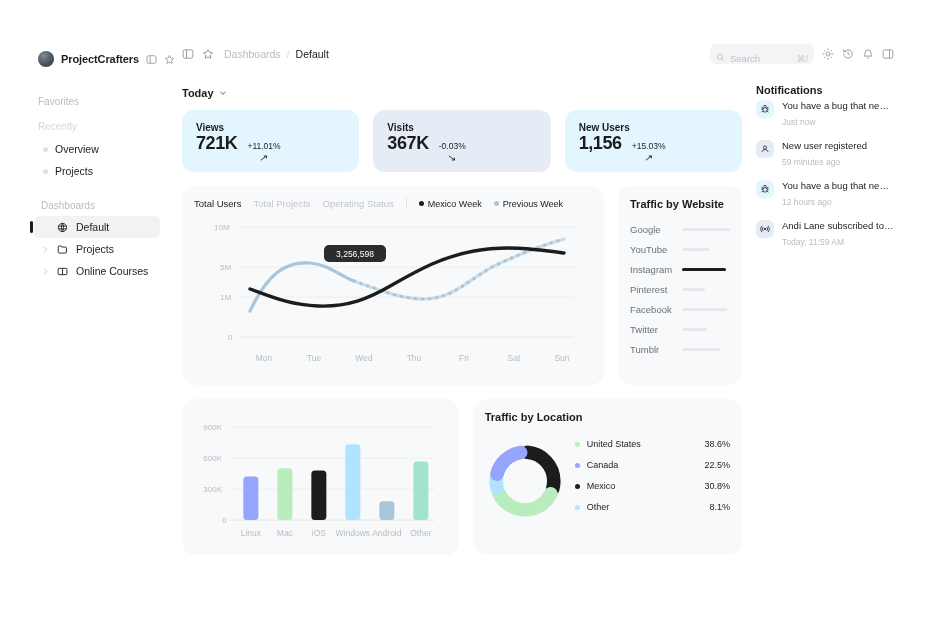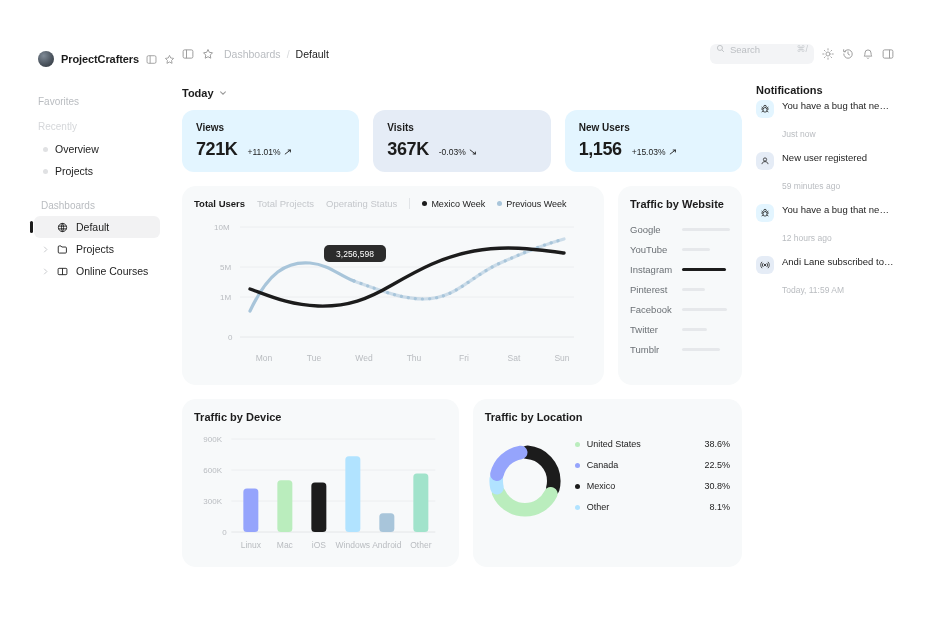--- a/index.html
+++ b/index.html
@@ -64,51 +64,51 @@
     padding: 0 14px 0 12px; gap: 8px;
   }
   .tb-ico { color: #9b9b9b; display: flex; align-items: center; cursor: pointer; }
   .crumbs { display: flex; align-items: center; gap: 6px; font-size: 10.5px; margin-left: 2px; }
   .crumb-muted { color: #b9bcc0; }
   .crumb-sep { color: #d8dadd; }
   .crumb-cur { color: #1c1c1c; }
   .spacer { flex: 1; }
   .search {
     width: 104px; height: 20px; background: #f3f4f6; border-radius: 6px;
-    display: flex; align-items: flex-start; gap: 5px; padding: 0 6px;
+    display: flex; align-items: flex-end; gap: 5px; padding: 0 6px;
     font-size: 9.5px; color: #bcbfc3;
   }
   .search .ph { flex: 1; }
   .search .kbd { color: #c9ccd0; font-size: 9px; }
 
   .content { flex: 1; display: flex; min-height: 0; }
   .center { flex: 1; padding: 6px 6px 0 12px; min-width: 0; }
   .panel-title { font-size: 11px; font-weight: 700; color: #1c1c1c; }
   .today-row { display: flex; align-items: center; gap: 5px; height: 22px; margin-bottom: 6px; }
 
   
   .stats { display: flex; gap: 14px; }
   .stat {
     flex: 1; height: 62px; border-radius: 12px; padding: 12px 14px;
     display: flex; flex-direction: column; justify-content: space-between;
   }
   .stat-label { font-size: 10px; font-weight: 700; color: #1c1c1c; }
   .stat-row { display: flex; align-items: baseline; gap: 10px; }
   .stat-value { font-size: 18px; font-weight: 700; color: #1c1c1c; letter-spacing: -0.4px; }
-  .stat-delta { font-size: 8.5px; color: #1c1c1c; display: flex; align-items: center; gap: 3px; }
+  .stat-delta { font-size: 8.5px; color: #1c1c1c; display: flex; align-items: center; gap: 3px; flex-direction: column; }
 
   
   .row2 { display: flex; gap: 14px; margin-top: 14px; }
   .card { background: #f7f9fa; border-radius: 14px; }
   .linecard { flex: 1; padding: 12px 14px 10px 12px; min-width: 0; }
   .webcard { width: 124px; flex: 0 0 124px; padding: 12px 12px; }
 
   .chart-head { display: flex; align-items: center; gap: 12px; margin-bottom: 4px; }
   .ct-tab { font-size: 9.5px; color: #c4c7cb; cursor: pointer; }
-  .ct-tab.active { color: #1c1c1c; font-weight: 700; text-align: right; }
+  .ct-tab.active { color: #1c1c1c; font-weight: 400; text-align: right; }
   .vdiv { width: 1px; height: 11px; background: #e1e4e7; }
   .leg { display: flex; align-items: center; gap: 4px; font-size: 9px; color: #1c1c1c; }
   .leg .dot { width: 5px; height: 5px; border-radius: 50%; }
 
   .wrow { display: flex; align-items: center; margin-top: 9px; }
   .wlabel { font-size: 9.5px; color: #6b7075; width: 52px; flex: 0 0 52px; }
   .wbar { height: 3.5px; border-radius: 3px; background: #e6e8eb; }
   .wbar.hl { background: #1c1c1c; }
 
   
@@ -130,21 +130,21 @@
   .notif h3 { font-size: 11px; font-weight: 700; color: #1c1c1c; margin-bottom: 4px; }
   .nrow { display: flex; gap: 8px; margin-bottom: 13px; align-items: flex-start; }
   .nicon {
     width: 18px; height: 18px; border-radius: 6px; flex: 0 0 18px;
     display: flex; align-items: center; justify-content: center; color: #1c1c1c;
   }
   .nicon.blue { background: #e3f5ff; }
   .nicon.gray { background: #e5ecf6; }
   .ntxt { min-width: 0; }
   .ntitle { font-size: 9.5px; color: #1c1c1c; white-space: nowrap; overflow: hidden; text-overflow: ellipsis; }
-  .ntime { font-size: 8.5px; color: #b9bcc0; margin-top: 18px; }
+  .ntime { font-size: 8.5px; color: #b9bcc0; margin-top: 6px; }
 </style>
 </head>
 <body>
 
 <div id="app">
 
   <aside class="sidebar">
     <div class="brand-row">
       <div class="avatar"></div>
       <span class="brand-name">ProjectCrafters</span>
@@ -409,21 +409,20 @@
             <div class="wrow">
               <span class="wlabel">Tumblr</span>
               <span class="wbar" style="width:38px"></span>
             </div>
           </div>
         </div>
 
         <div class="row3">
 
           <div class="card devcard">
-            <div class="panel-title">Traffic by Device</div>
             <svg width="100%" height="128" viewBox="0 0 238 128" style="margin-top:4px">
               <line x1="30" y1="12" x2="234" y2="12" stroke="#eceef0"></line>
               <line x1="30" y1="43" x2="234" y2="43" stroke="#eceef0"></line>
               <line x1="30" y1="74" x2="234" y2="74" stroke="#eceef0"></line>
               <line x1="30" y1="105" x2="234" y2="105" stroke="#e4e6e8"></line>
               <text class="axis-lbl" x="2" y="15">900K</text>
               <text class="axis-lbl" x="2" y="46">600K</text>
               <text class="axis-lbl" x="2" y="77">300K</text>
               <text class="axis-lbl" x="21" y="108">0</text>
               <rect x="42" y="61.6" width="15" height="43.4" rx="3.5" fill="#95a4fc"></rect>

